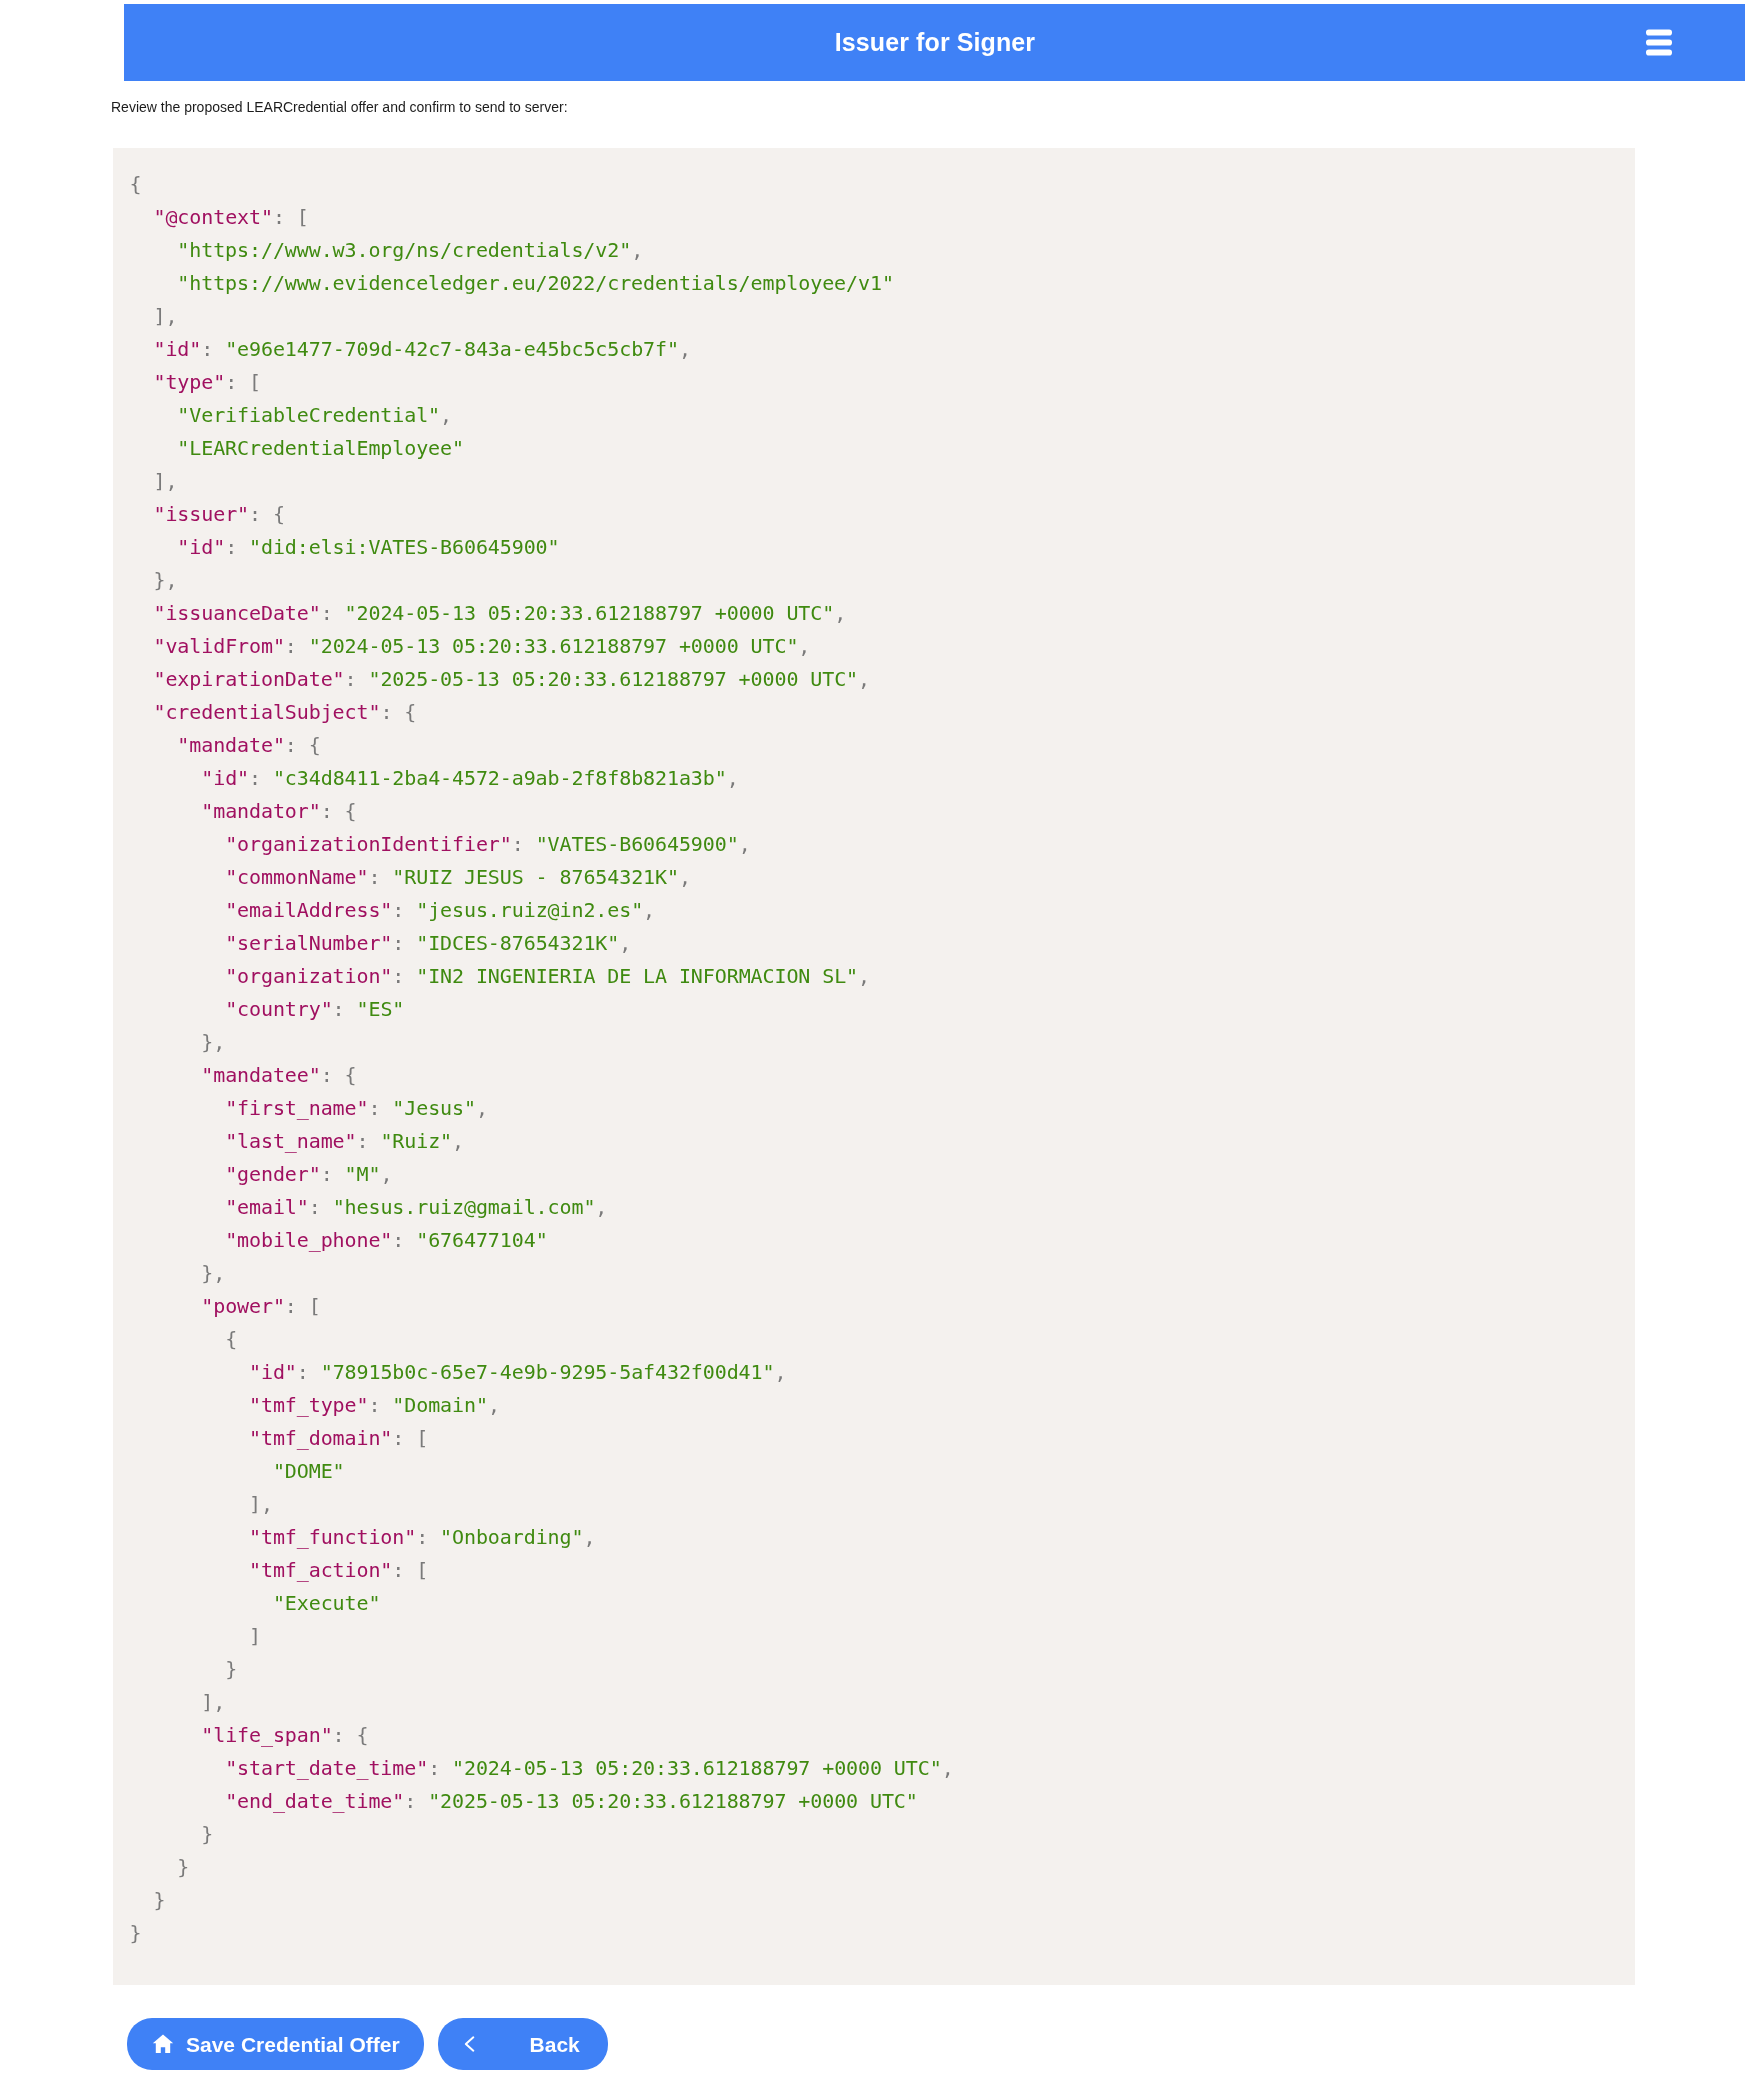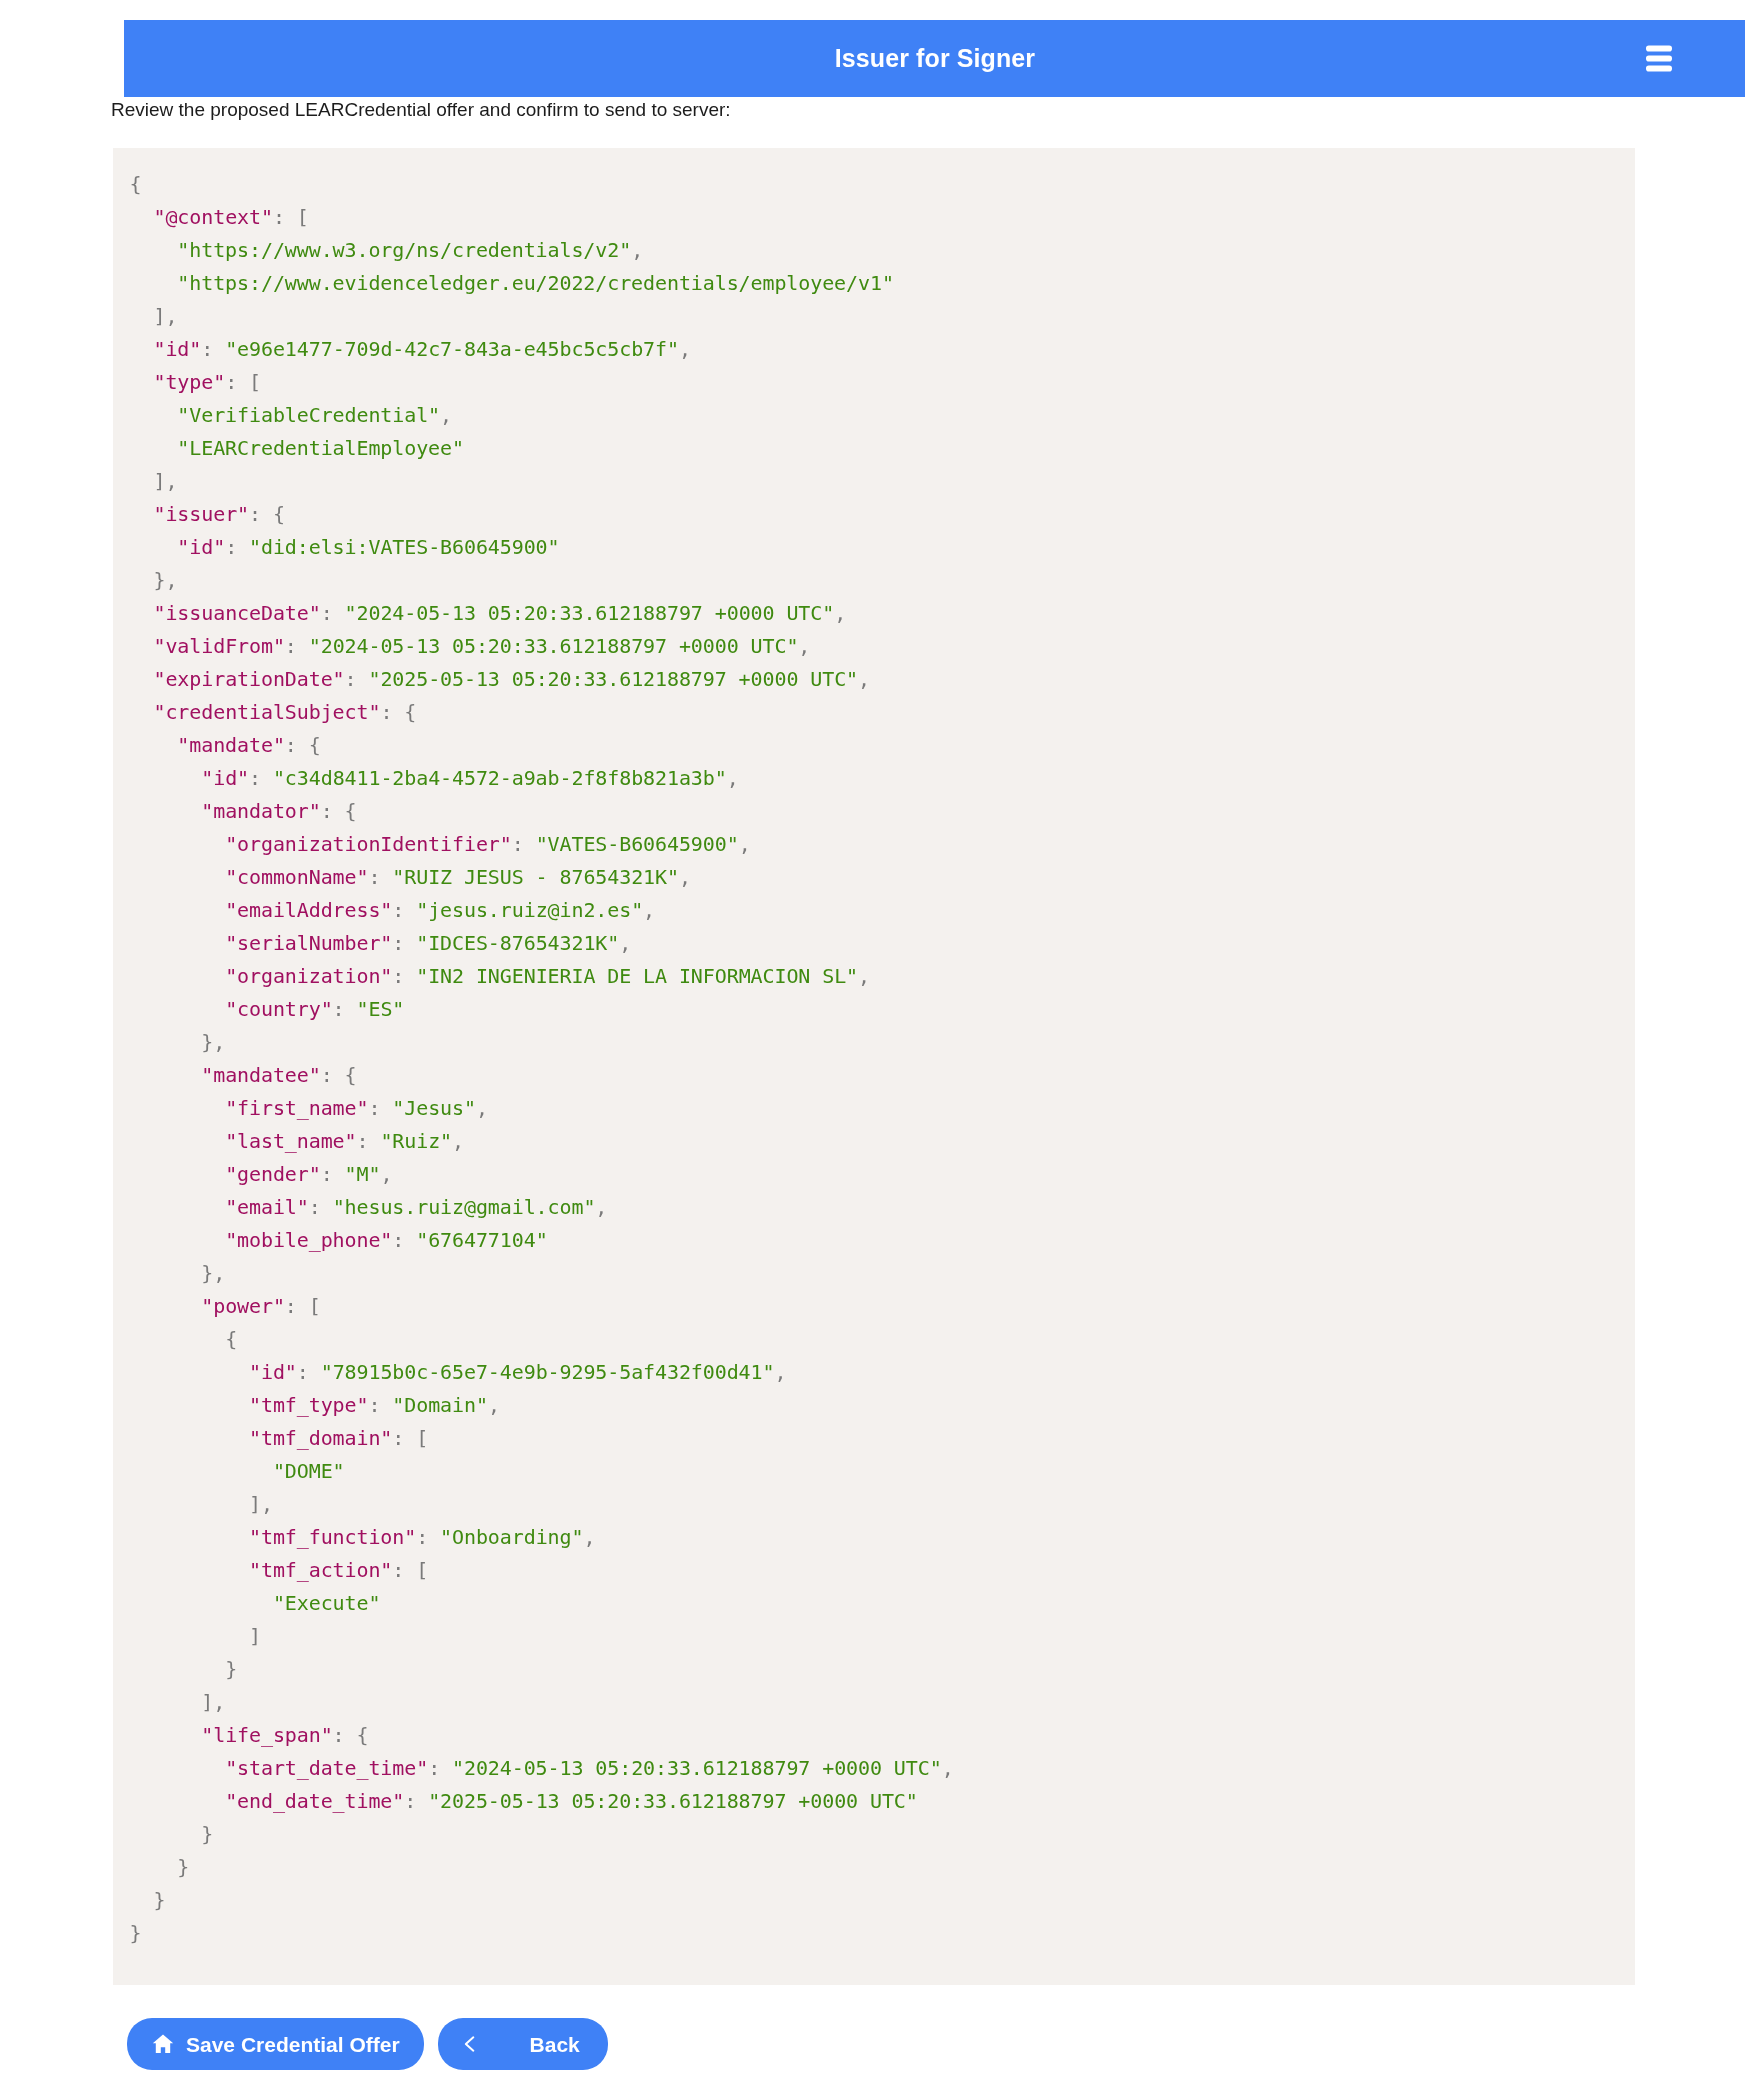--- a/index.html
+++ b/index.html
@@ -14,21 +14,21 @@
     font-family: "Liberation Sans", sans-serif;
     color: #1b1b1b;
     overflow: hidden;
     position: relative;
   }
 
   
   .appbar {
     position: absolute;
     left: 124px;
-    top: 20px;
+    top: 4px;
     width: 1622px;
     height: 77px;
     background: #3f81f6;
     display: flex;
     align-items: center;
     justify-content: center;
   }
   .appbar-title {
     color: #ffffff;
     font-size: 25px;
@@ -60,21 +60,21 @@
     height: 5.5px;
     background: #ffffff;
     border-radius: 2.8px;
   }
 
   
   .intro {
     position: absolute;
     left: 111px;
     top: 98px;
-    font-size: 19px;
+    font-size: 14px;
     color: #1c1c1c;
     line-height: 1.3;
     white-space: nowrap;
   }
 
   
   .code-panel {
     position: absolute;
     left: 113px;
     top: 148px;

